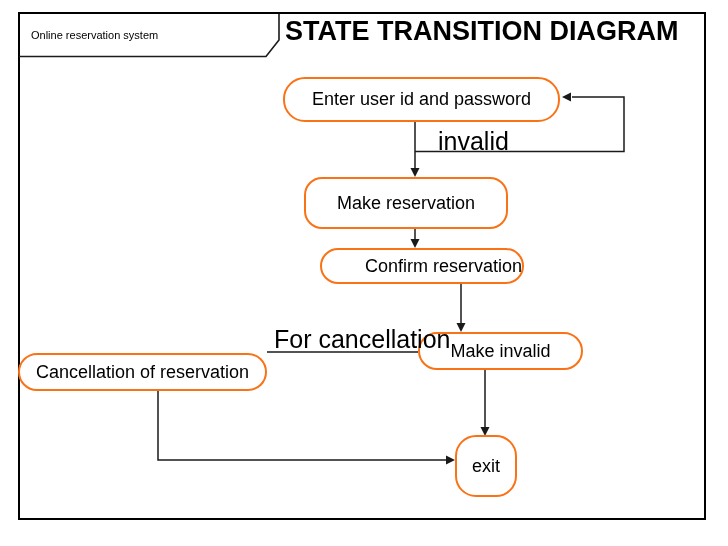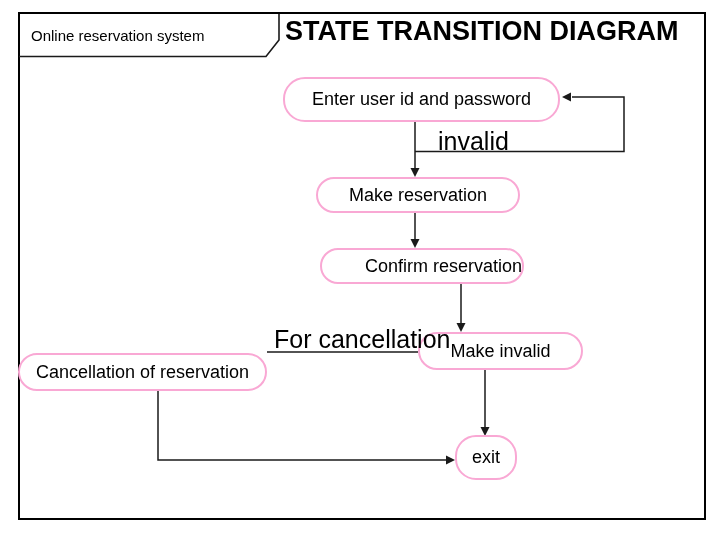--- a/index.html
+++ b/index.html
@@ -34,51 +34,51 @@
     height: 546px;
   }
   .tab-label {
     position: absolute;
     left: 31px;
     top: 13px;
     width: 235px;
     height: 44px;
     display: flex;
     align-items: center;
-    font-size: 15px;
+    font-size: 11px;
     white-space: nowrap;
   }
   .slide-title {
     position: absolute;
     left: 285px;
     top: 14px;
     height: 34px;
     line-height: 34px;
     font-size: 27px;
     font-weight: 700;
     white-space: nowrap;
     letter-spacing: 0px;
   }
   .node {
     position: absolute;
     box-sizing: border-box;
-    border: 2px solid #f9a8d4;
+    border: 2px solid #f97316;
     background: #ffffff;
     display: flex;
     align-items: center;
     justify-content: center;
     font-size: 18px;
     white-space: nowrap;
   }
   .node-enter         { left: 283px; top: 77px;  width: 277px; height: 45px; border-radius: 22px; }
-  .node-make-res      { left: 316px; top: 177px; width: 204px; height: 36px; border-radius: 18px; }
+  .node-make-res      { left: 304px; top: 177px; width: 204px; height: 52px; border-radius: 18px; }
   .node-confirm       { left: 320px; top: 248px; width: 204px; height: 36px; border-radius: 18px; justify-content: flex-end; }
   .node-payments      { left: 418px; top: 332px; width: 165px; height: 38px; border-radius: 19px; }
   .node-cancellation  { left: 18px;  top: 332px; width: 249px; height: 38px; border-radius: 19px; margin-top: 21px; }
-  .node-exit          { left: 455px; top: 435px; width: 62px;  height: 45px; border-radius: 21px; }
+  .node-exit          { left: 455px; top: 435px; width: 62px;  height: 62px; border-radius: 21px; }
   .edge-label {
     position: absolute;
     font-size: 25px;
     line-height: 21px;
     white-space: nowrap;
   }
   .edge-label-invalid { left: 438px; top: 131px; }
   .edge-label-cancel  { left: 274px; top: 329px; }
 </style>
 </head>

